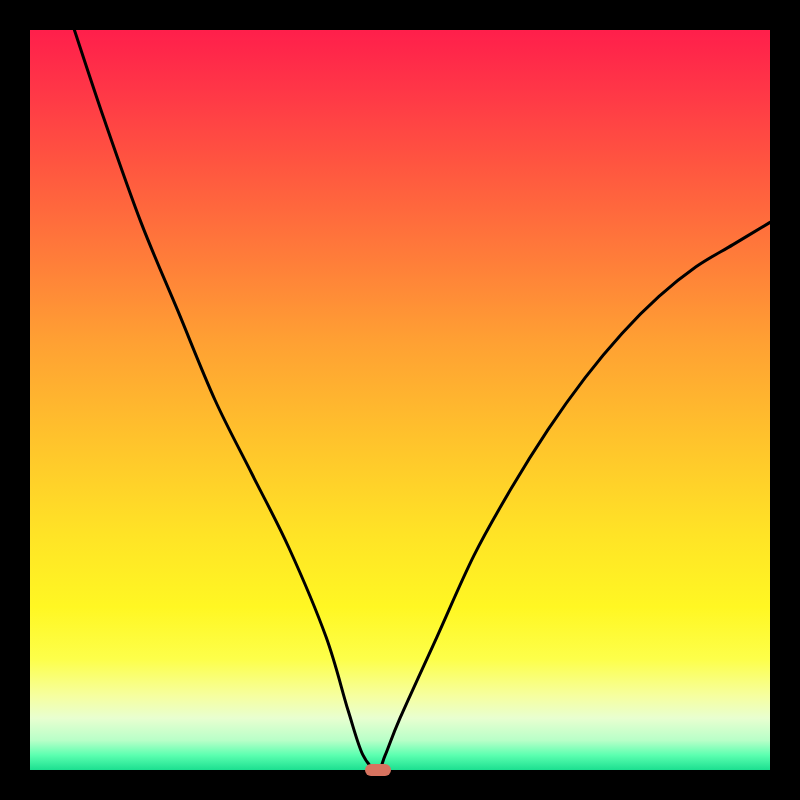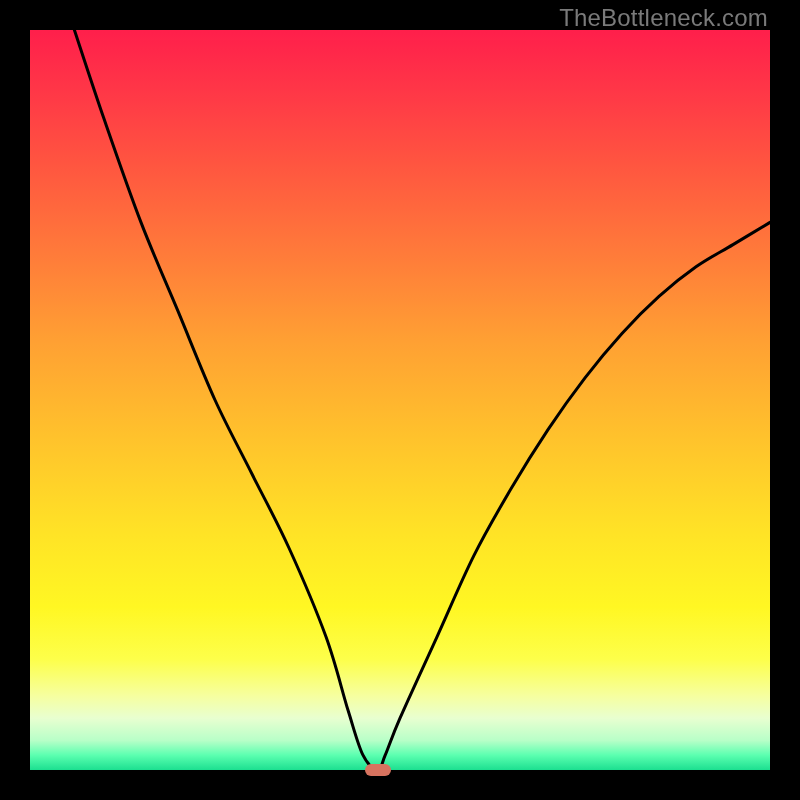--- a/index.html
+++ b/index.html
@@ -64,21 +64,20 @@
     border-radius: 6px;
     background: #d7735f;
     transform: translate(-50%, -50%);
   }
 </style>
 </head>
 <body>
 
 <div class="container">
 
-  <div class="watermark">TheBottleneck.com</div>
 
   <div class="plot-area">
     <svg class="curve" viewBox="0 0 740 740" preserveAspectRatio="none">
       <path id="curve-path" fill="none" stroke="#000" stroke-width="3" stroke-linejoin="round" stroke-linecap="round" d="M 44.4 0 C 49.33333333333333 14.799999999999992, 62.9 56.73333333333329, 74 88.79999999999995 C 85.1 120.86666666666662, 98.66666666666667 160.33333333333331, 111 192.39999999999998 C 123.33333333333333 224.46666666666664, 135.66666666666666 251.6, 148 281.2 C 160.33333333333334 310.8, 172.66666666666666 342.8666666666667, 185 370 C 197.33333333333334 397.1333333333333, 209.66666666666666 419.3333333333333, 222 444 C 234.33333333333334 468.6666666666667, 246.66666666666666 490.8666666666667, 259 518 C 271.3333333333333 545.1333333333333, 286.1333333333333 579.6666666666666, 296 606.8 C 305.8666666666667 633.9333333333333, 312.0333333333333 661.0666666666666, 318.2 680.8 C 324.3666666666667 700.5333333333333, 328.06666666666666 715.3333333333334, 333 725.2 C 337.93333333333334 735.0666666666667, 344.09999999999997 740, 347.79999999999995 740 C 351.49999999999994 740, 351.5 733.8333333333334, 355.2 725.2 C 358.9 716.5666666666667, 361.3666666666667 707.9333333333334, 370 688.2 C 378.6333333333333 668.4666666666667, 394.66666666666674 633.9333333333333, 407.00000000000006 606.8 C 419.33333333333337 579.6666666666666, 431.6666666666667 550.0666666666666, 444 525.4 C 456.3333333333333 500.73333333333335, 468.6666666666667 479.76666666666665, 481 458.8 C 493.3333333333333 437.83333333333337, 505.6666666666667 418.09999999999997, 518 399.59999999999997 C 530.3333333333334 381.09999999999997, 542.6666666666666 363.83333333333326, 555 347.79999999999995 C 567.3333333333334 331.76666666666665, 579.6666666666666 316.9666666666667, 592 303.40000000000003 C 604.3333333333334 289.83333333333337, 616.6666666666666 277.5, 629 266.4 C 641.3333333333334 255.29999999999995, 653.6666666666666 245.43333333333328, 666 236.79999999999995 C 678.3333333333334 228.16666666666663, 690.6666666666666 222.00000000000003, 703 214.60000000000002 C 715.3333333333334 207.20000000000002, 733.8333333333334 196.1, 740 192.39999999999998"></path>
     </svg>
     <div class="marker" id="marker" style="left: 347.8px; top: 740px;"></div>
   </div>
 
 </div>
 

